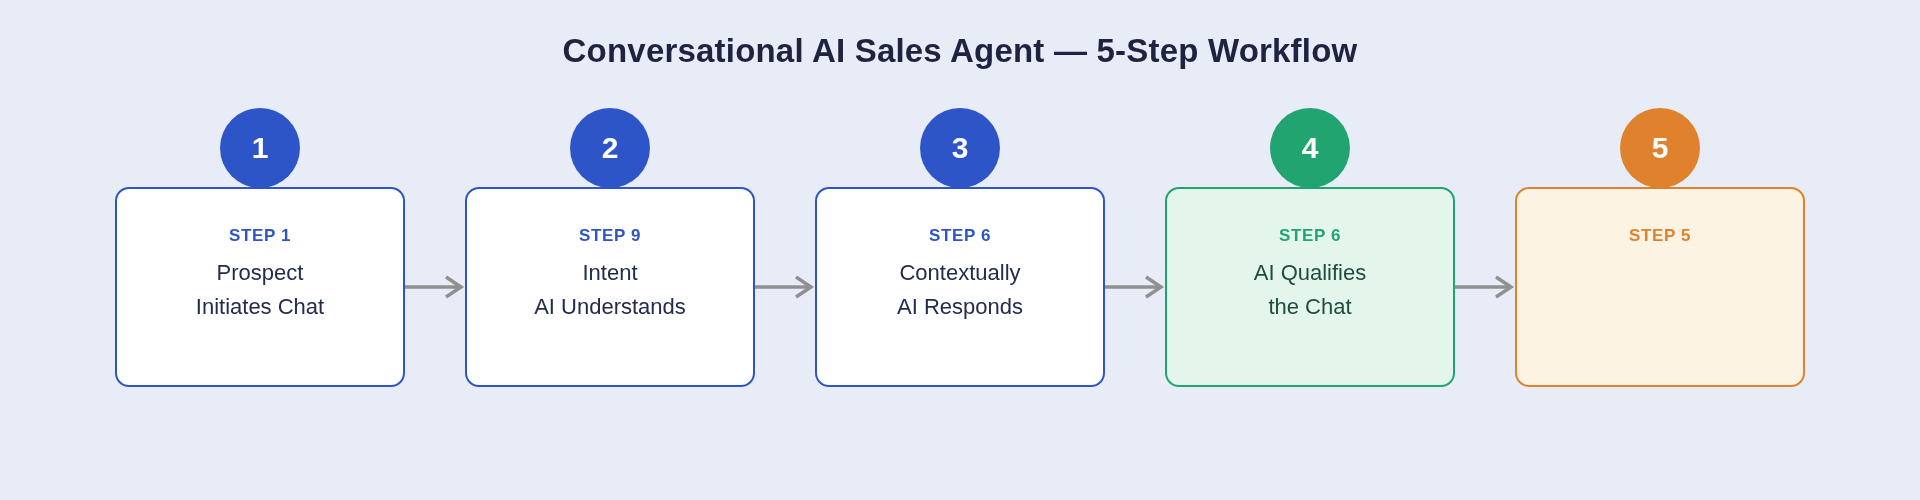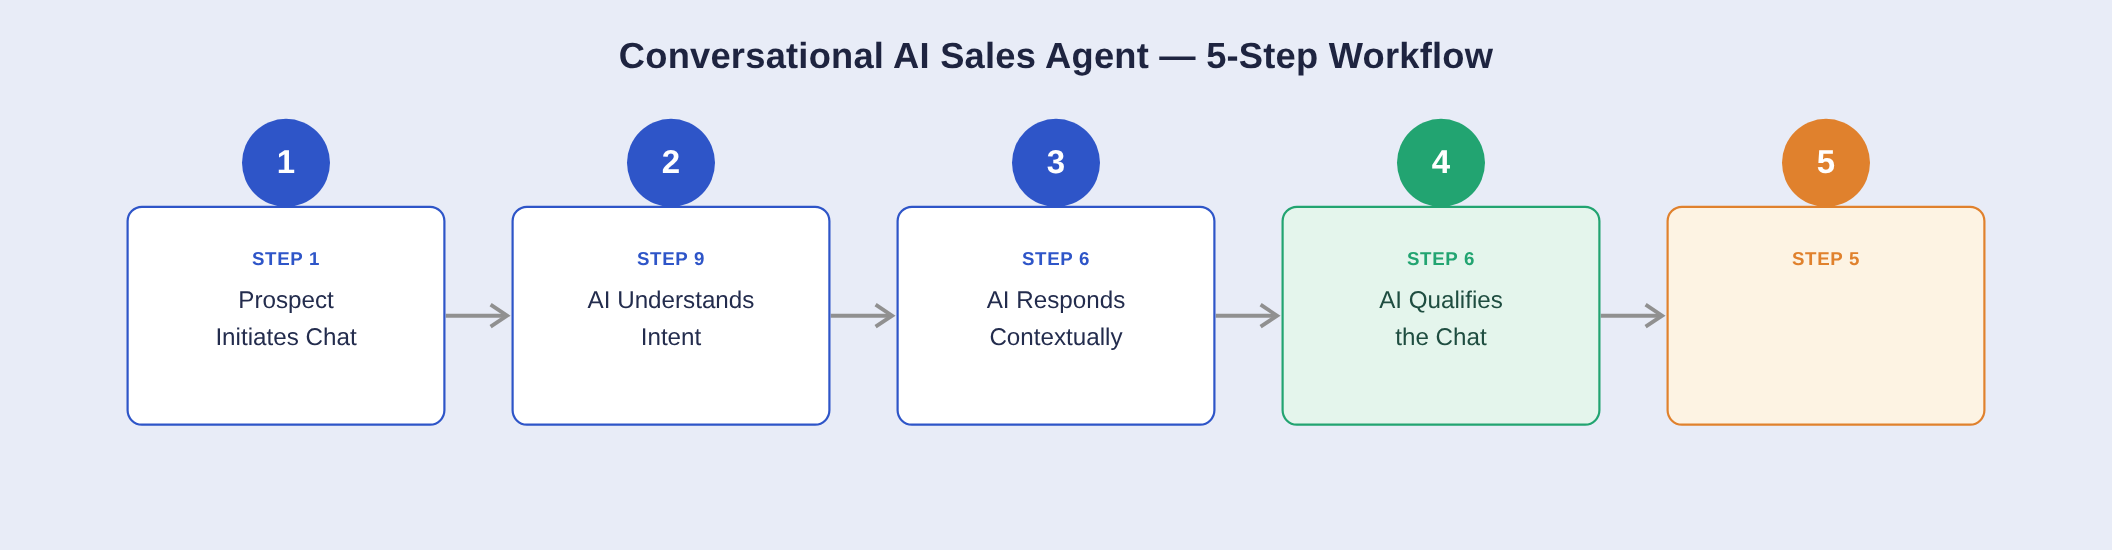--- a/index.html
+++ b/index.html
@@ -100,37 +100,37 @@
       <line x1="0" y1="12" x2="54" y2="12" stroke="#909090" stroke-width="3.5"></line>
       <polyline points="41,2 56,12 41,22" fill="none" stroke="#909090" stroke-width="3.5"></polyline>
     </svg>
   </div>
 
   <div class="step-column" style="--accent: #2e55c8; --fill: #ffffff; --text: #232c4d;">
     <div class="step-circle">2</div>
     <div class="step-box">
       <div class="step-label">STEP 9</div>
       <div class="step-desc">
+        <div>Intent</div>
         <div>AI Understands</div>
-        <div>Intent</div>
       </div>
     </div>
     <svg class="flow-arrow" viewBox="0 0 60 24">
       <line x1="0" y1="12" x2="54" y2="12" stroke="#909090" stroke-width="3.5"></line>
       <polyline points="41,2 56,12 41,22" fill="none" stroke="#909090" stroke-width="3.5"></polyline>
     </svg>
   </div>
 
   <div class="step-column" style="--accent: #2e55c8; --fill: #ffffff; --text: #232c4d;">
     <div class="step-circle">3</div>
     <div class="step-box">
       <div class="step-label">STEP 6</div>
       <div class="step-desc">
+        <div>Contextually</div>
         <div>AI Responds</div>
-        <div>Contextually</div>
       </div>
     </div>
     <svg class="flow-arrow" viewBox="0 0 60 24">
       <line x1="0" y1="12" x2="54" y2="12" stroke="#909090" stroke-width="3.5"></line>
       <polyline points="41,2 56,12 41,22" fill="none" stroke="#909090" stroke-width="3.5"></polyline>
     </svg>
   </div>
 
   <div class="step-column" style="--accent: #22a471; --fill: #e4f5ec; --text: #1e4d40;">
     <div class="step-circle">4</div>

